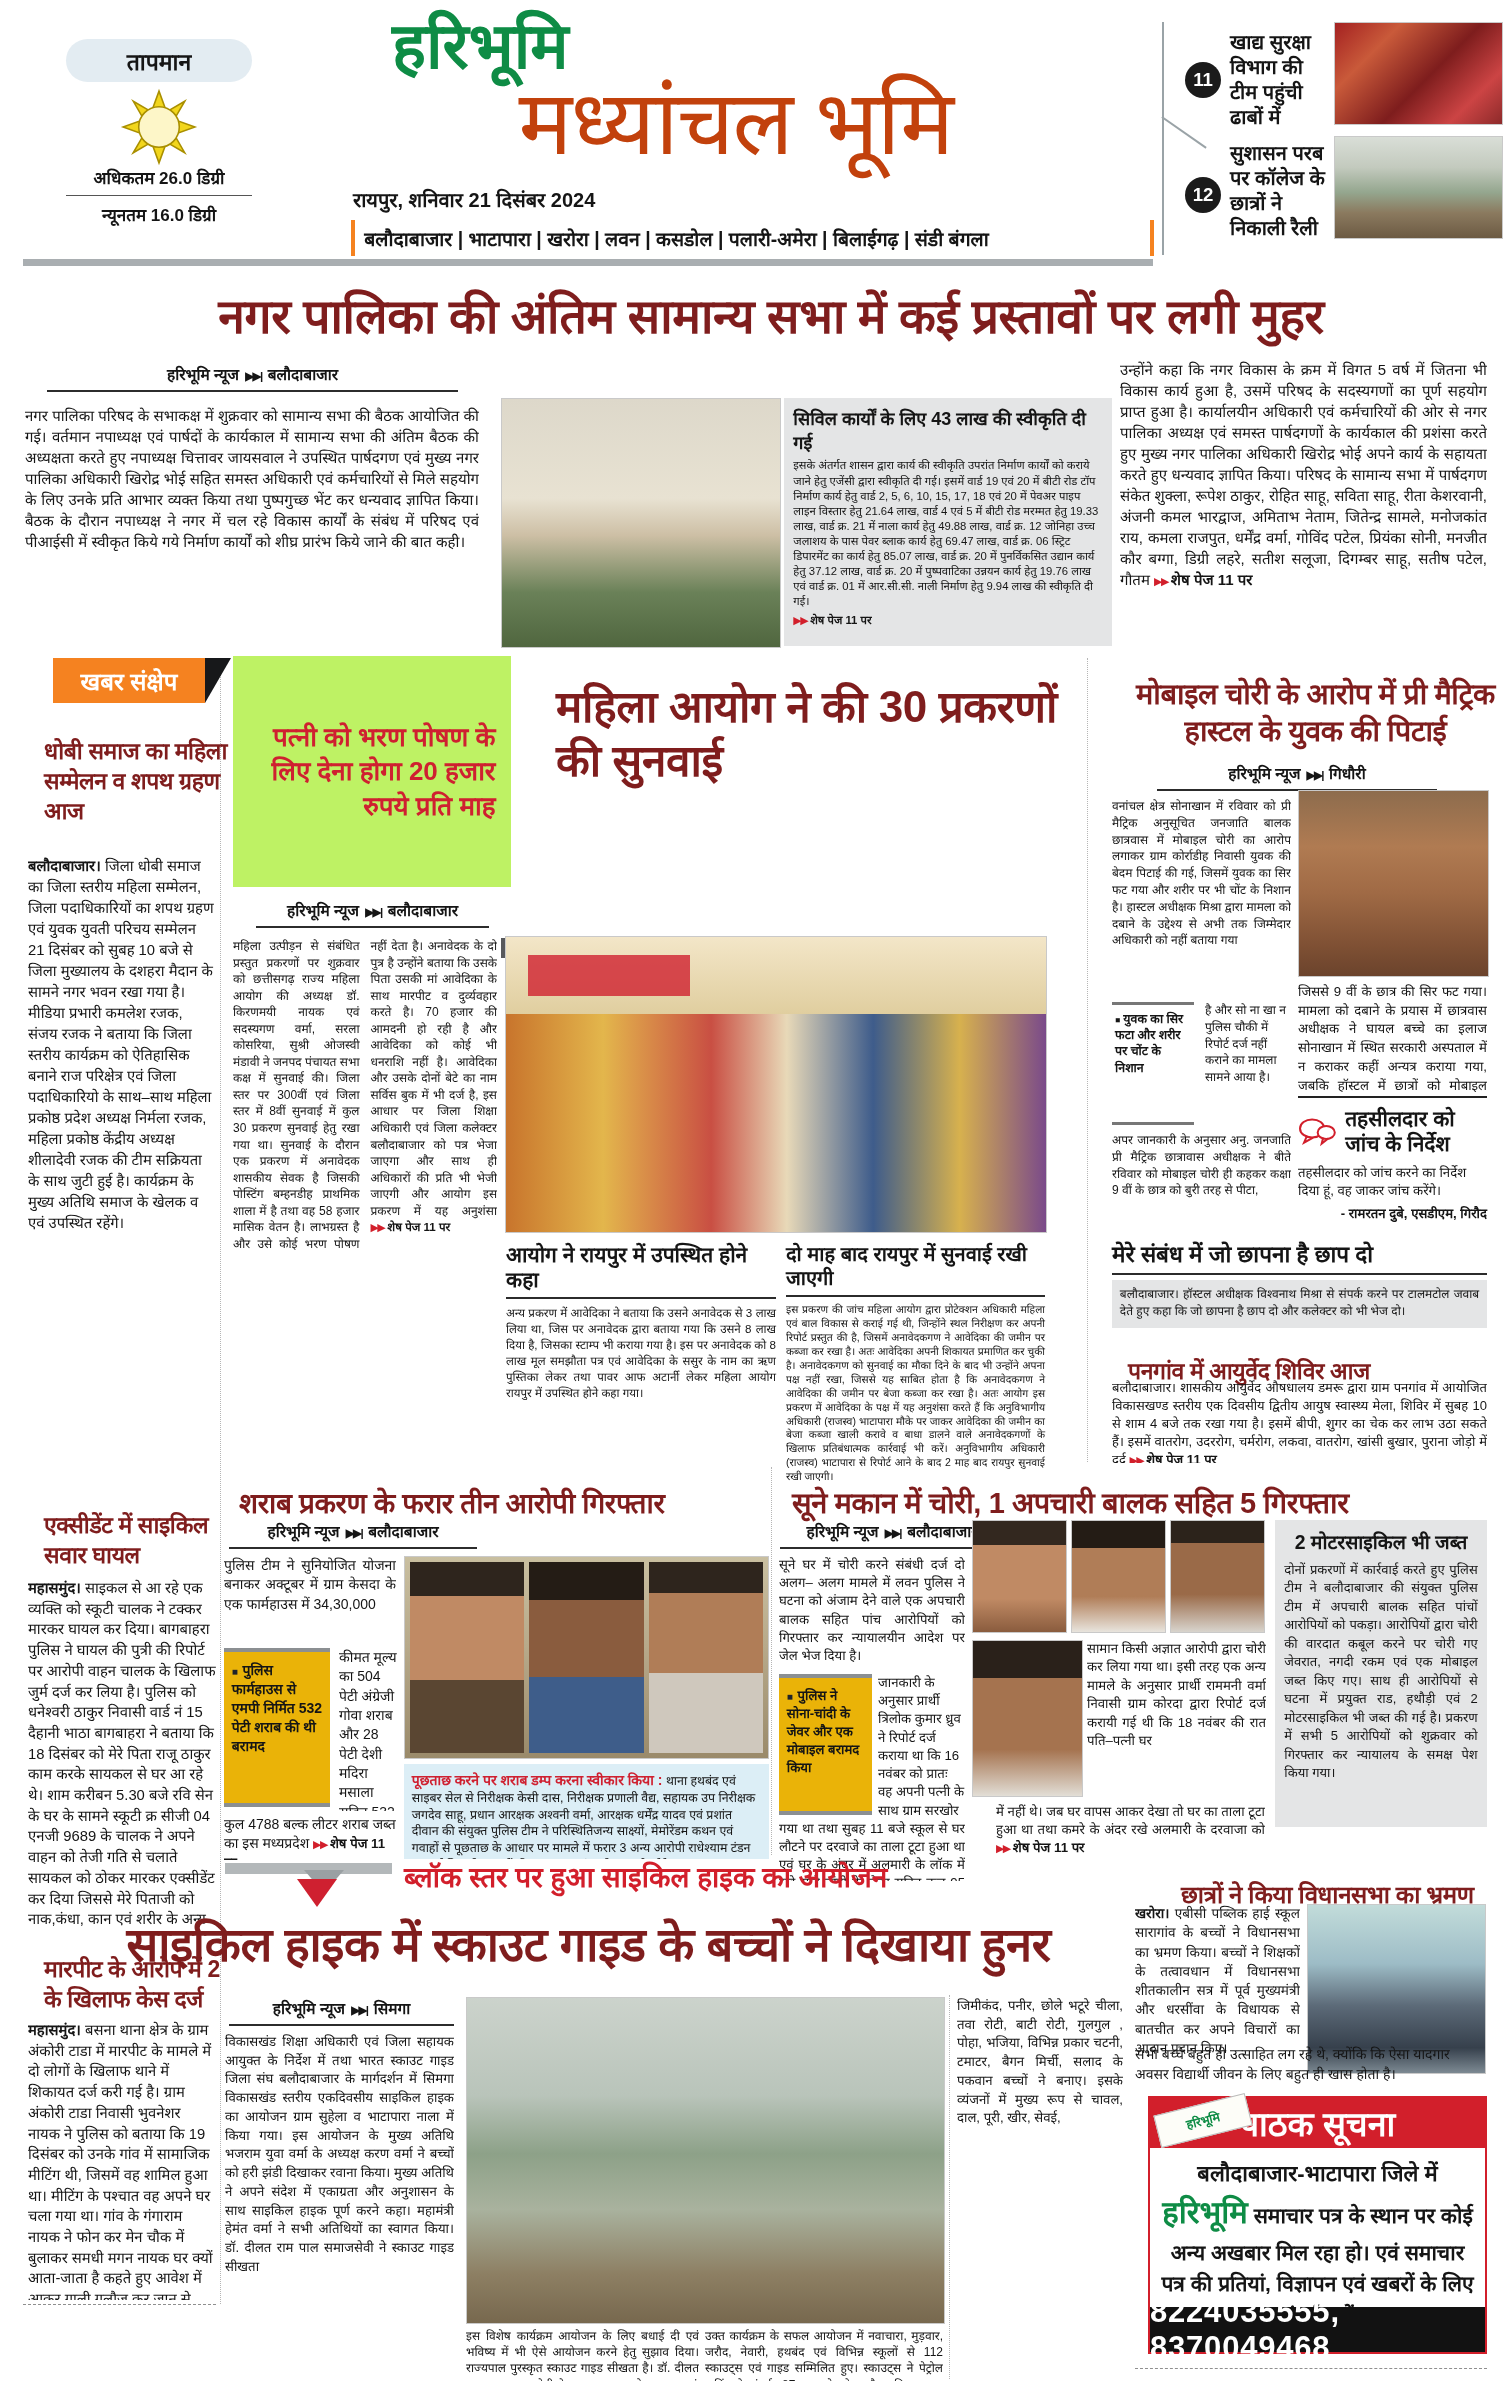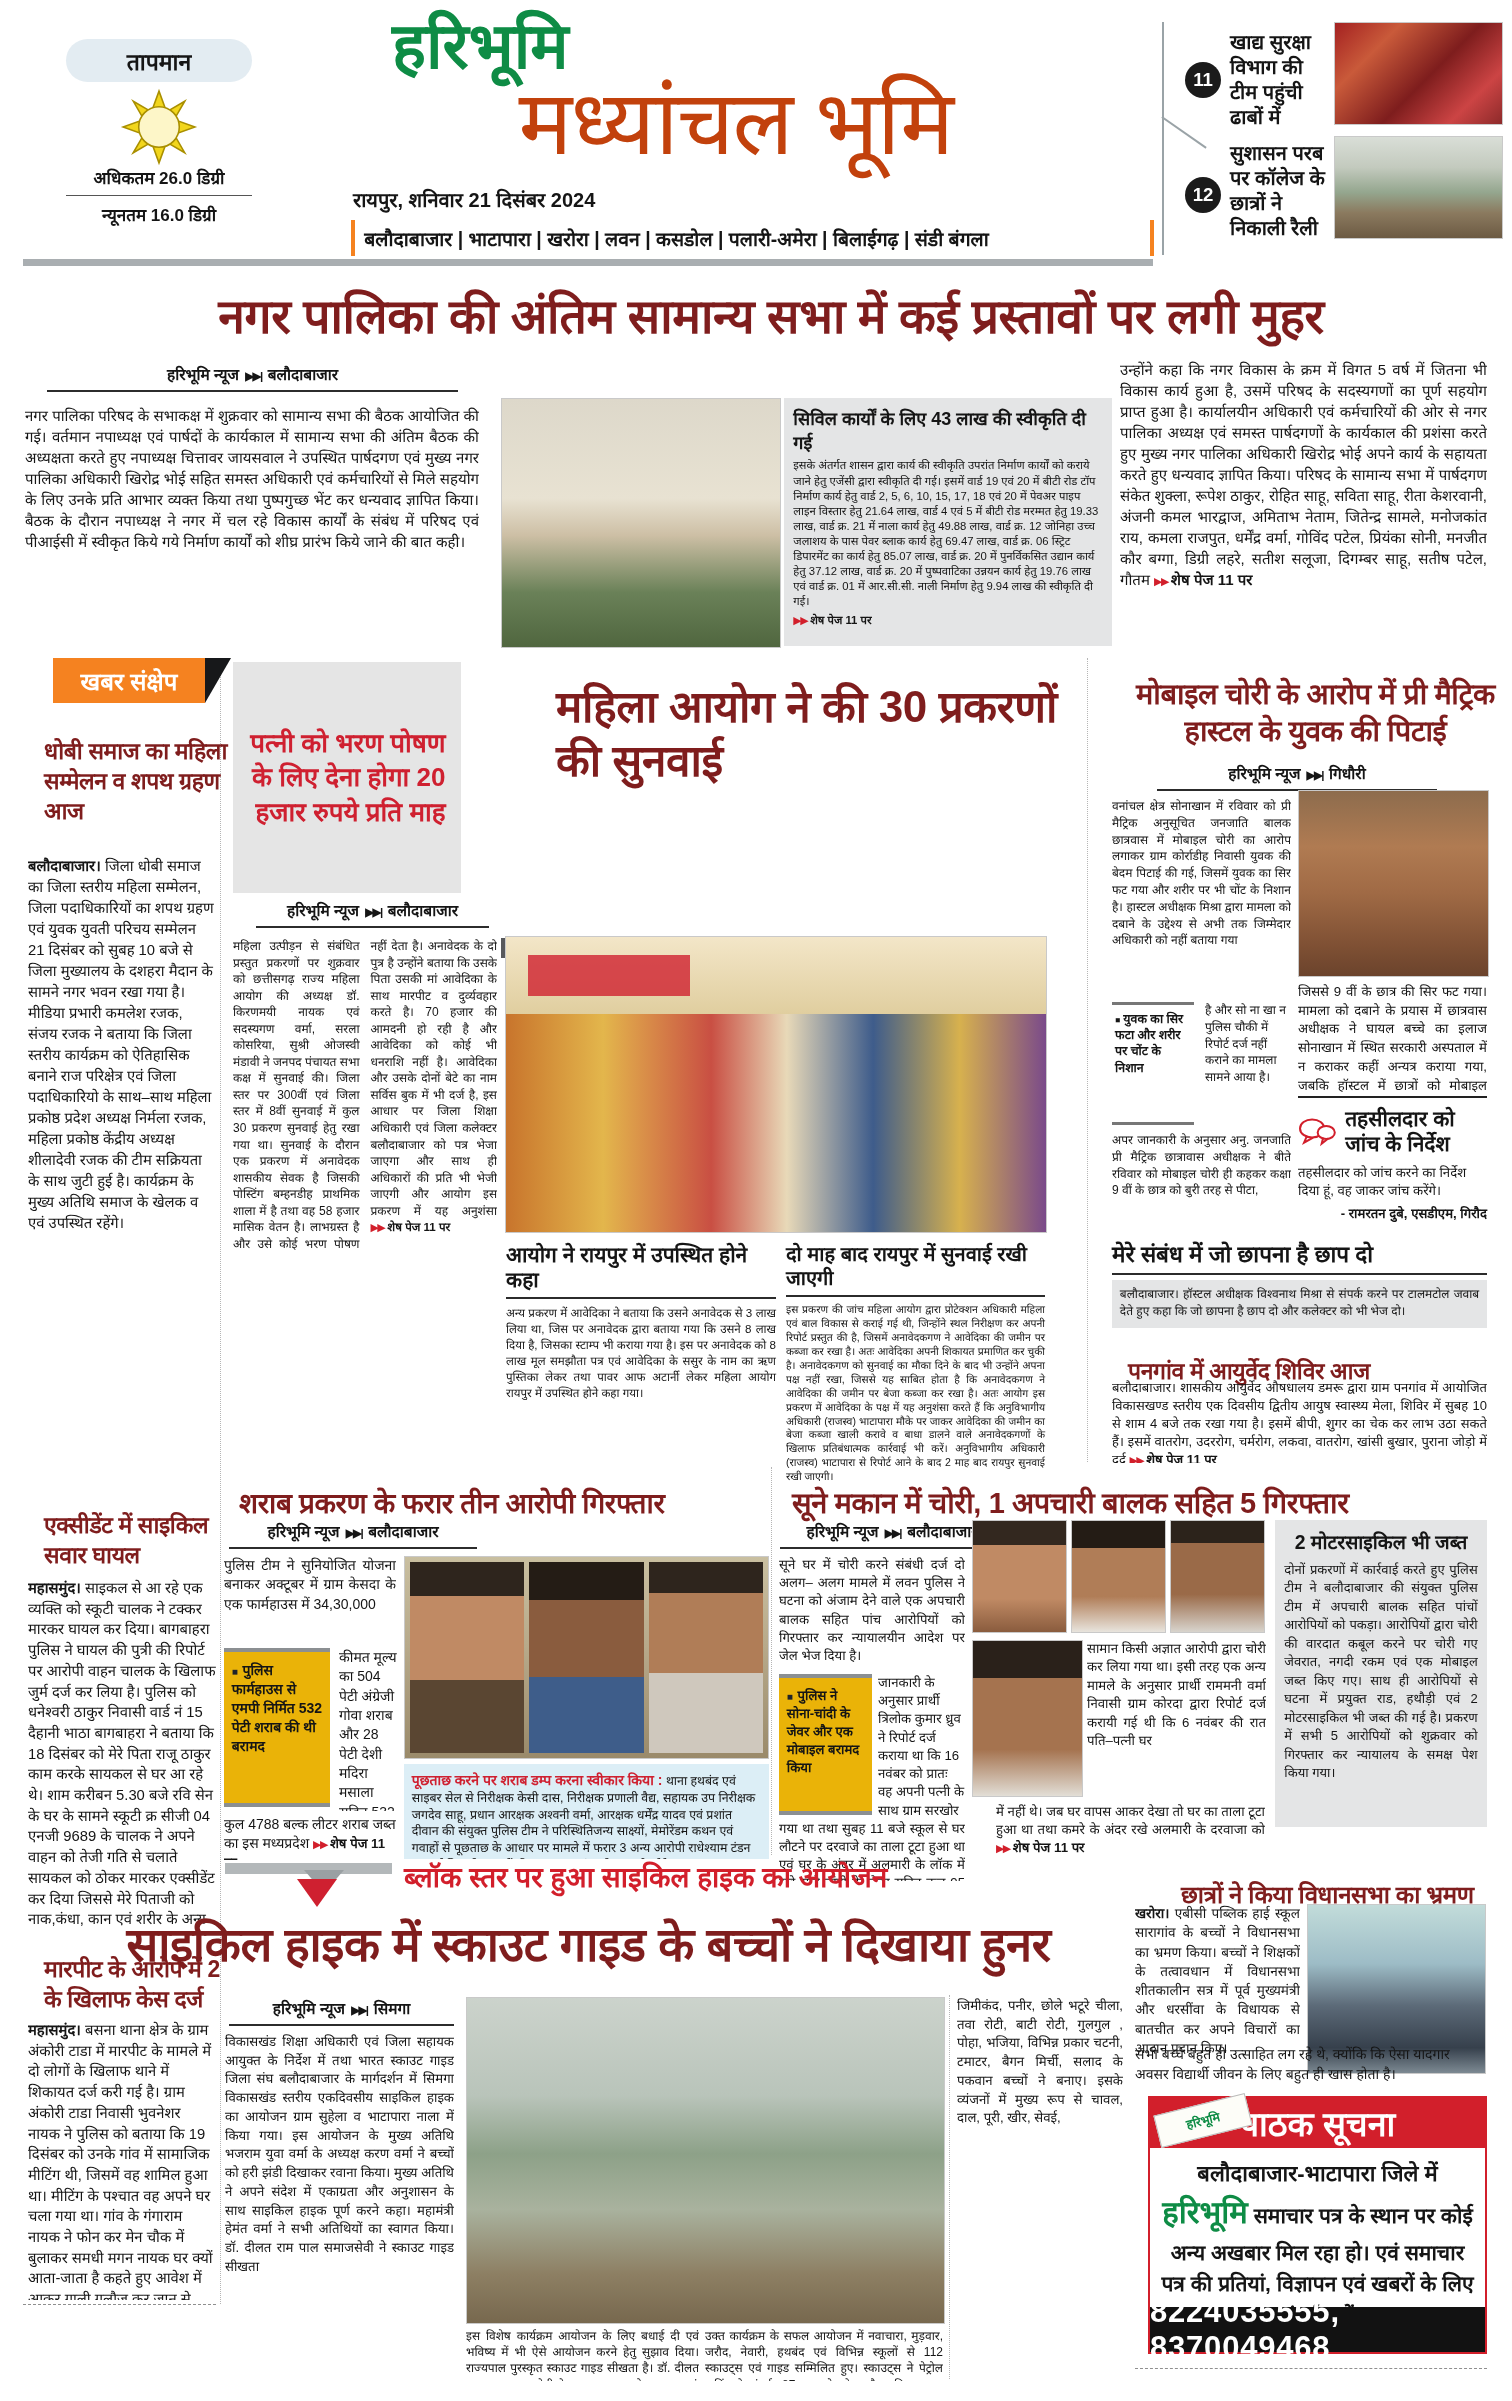--- a/index.html
+++ b/index.html
@@ -108,21 +108,21 @@
   <div class="abs" style="left:28px;top:1578px;width:188px;height:348px;font-size:14.8px;line-height:1.4;overflow:hidden;">
     <span class="bold">महासमुंद।</span> <span>साइकल से आ रहे एक व्यक्ति को स्कूटी चालक ने टक्कर मारकर घायल कर दिया। बागबाहरा पुलिस ने घायल की पुत्री की रिपोर्ट पर आरोपी वाहन चालक के खिलाफ जुर्म दर्ज कर लिया है। पुलिस को धनेश्वरी ठाकुर निवासी वार्ड नं 15 दैहानी भाठा बागबाहरा ने बताया कि 18 दिसंबर को मेरे पिता राजू ठाकुर काम करके सायकल से घर आ रहे थे। शाम करीबन 5.30 बजे रवि सेन के घर के सामने स्कूटी क्र सीजी 04 एनजी 9689 के चालक ने अपने वाहन को तेजी गति से चलाते सायकल को ठोकर मारकर एक्सीडेंट कर दिया जिससे मेरे पिताजी को नाक,कंधा, कान एवं शरीर के अन्य भागों में चोंटे आई है। वाहन चालक के खिलाफ धारा 125(ए), 281 बीएनएस के तहत अपराध दर्ज कर लिया है।</span>
   </div>
 
   <h2 class="abs hl" style="left:28px;top:1939px;width:185px;font-size:23px;line-height:1.3;">मारपीट के आरोप में 2 के खिलाफ केस दर्ज</h2>
   <div class="abs" style="left:28px;top:2020px;width:188px;height:280px;font-size:14.8px;line-height:1.4;overflow:hidden;">
     <span class="bold">महासमुंद।</span> <span>बसना थाना क्षेत्र के ग्राम अंकोरी टाडा में मारपीट के मामले में दो लोगों के खिलाफ थाने में शिकायत दर्ज करी गई है। ग्राम अंकोरी टाडा निवासी भुवनेशर नायक ने पुलिस को बताया कि 19 दिसंबर को उनके गांव में सामाजिक मीटिंग थी, जिसमें वह शामिल हुआ था। मीटिंग के पश्चात वह अपने घर चला गया था। गांव के गंगाराम नायक ने फोन कर मेन चौक में बुलाकर समधी मगन नायक घर क्यों आता-जाता है कहते हुए आवेश में आकर गाली गलौज कर जान से मारने की धमकी देकर हाथ मुक्का से मारपीट किया व उसके साथी नागेसर नायक ने भी हाथ मुक्का से मारपीट किया।</span>
   </div>
   <div class="hdashdot" style="left:23px;top:2304px;width:193px;"></div>
 
-  <div class="abs" style="left:233px;top:656px;width:228px;height:231px;background:#e5e5e5;box-sizing:border-box;padding:18.6px 15.5px;display:flex;align-items:center;margin-top:6px;">
+  <div class="abs" style="left:233px;top:656px;width:278px;height:231px;background:#bef264;box-sizing:border-box;padding:18.6px 15.5px;display:flex;align-items:center;">
     <div style="width:100%;text-align:right;font-weight:bold;font-size:26px;line-height:1.32;color:#cf2030;">पत्नी को भरण पोषण के लिए देना होगा 20 हजार रुपये प्रति माह</div>
   </div>
   <h1 class="abs hl" style="left:540px;top:664px;width:516px;font-size:44px;line-height:1.22;">महिला आयोग ने की 30 प्रकरणों की सुनवाई</h1>
   <div class="abs byline" style="left:256px;top:899px;width:233px;">
     <span>हरिभूमि न्यूज</span><span class="arr">▶▶|</span><span>बलौदाबाजार</span>
   </div>
   <div class="abs strip" style="left:501px;top:938px;width:543px;height:20px;font-size:14.8px;">शिक्षक पति के वेतन से काटकर सीधे पत्नी के खाते में जमा करने की अनुशंसा</div>
 
   <div class="abs jst" style="left:233px;top:938px;width:264px;height:530px;font-size:12px;line-height:1.38;column-count:2;column-gap:11px;overflow:hidden;">
     <span>महिला उत्पीड़न से संबंधित प्रस्तुत प्रकरणों पर शुक्रवार को छत्तीसगढ़ राज्य महिला आयोग की अध्यक्ष डॉ. किरणमयी नायक एवं सदस्यगण वर्मा, सरला कोसरिया, सुश्री ओजस्वी मंडावी ने जनपद पंचायत सभा कक्ष में सुनवाई की। जिला स्तर पर 300वीं एवं जिला स्तर में 8वीं सुनवाई में कुल 30 प्रकरण सुनवाई हेतु रखा गया था। सुनवाई के दौरान एक प्रकरण में अनावेदक शासकीय सेवक है जिसकी पोस्टिंग बम्हनडीह प्राथमिक शाला में है तथा वह 58 हजार मासिक वेतन है। लाभग्रस्त है और उसे कोई भरण पोषण नहीं देता है। अनावेदक के दो पुत्र है उन्होंने बताया कि उसके पिता उसकी मां आवेदिका के साथ मारपीट व दुर्व्यवहार करते है। 70 हजार की आमदनी हो रही है और आवेदिका को कोई भी धनराशि नहीं है। आवेदिका और उसके दोनों बेटे का नाम सर्विस बुक में भी दर्ज है, इस आधार पर जिला शिक्षा अधिकारी एवं जिला कलेक्टर बलौदाबाजार को पत्र भेजा जाएगा और साथ ही अधिकारों की प्रति भी भेजी जाएगी और आयोग इस प्रकरण में यह अनुशंसा</span>
@@ -213,21 +213,21 @@
   </div>
   <div class="abs" style="left:878px;top:1674px;width:87px;height:141px;font-size:13.2px;line-height:1.38;overflow:hidden;">जानकारी के अनुसार प्रार्थी त्रिलोक कुमार ध्रुव ने रिपोर्ट दर्ज कराया था कि 16 नवंबर को प्रातः वह अपनी पत्नी के साथ ग्राम सरखोर प्राथमिक स्कूल पढ़ाने के लिए</div>
   <div class="abs jst" style="left:779px;top:1820px;width:186px;height:61px;font-size:13.2px;line-height:1.36;overflow:hidden;">गया था तथा सुबह 11 बजे स्कूल से घर लौटने पर दरवाजे का ताला टूटा हुआ था एवं घर के अंदर में अलमारी के लॉक में रखे सोने चांदी के जेवर सहित कुल 95 हजार रूपये कीमत मूल्य का</div>
 
   <div class="abs" style="left:972px;top:1520px;width:293px;height:113px;display:flex;gap:4.7px;">
     <div class="photo" style="position:static;flex:1;background:linear-gradient(180deg,#33281f 0 22%,#c08a64 22% 70%,#8a5c3e 100%);"></div>
     <div class="photo" style="position:static;flex:1;background:linear-gradient(180deg,#241c15 0 24%,#b07d57 24% 68%,#e8e4dd 100%);"></div>
     <div class="photo" style="position:static;flex:1;background:linear-gradient(180deg,#2c231b 0 20%,#9a6a48 20% 66%,#d8d4cd 100%);"></div>
   </div>
   <div class="photo" style="left:972px;top:1640px;width:109px;height:155px;background:linear-gradient(180deg,#2a211a 0 24%,#a5734f 24% 70%,#e2ded6 100%);"></div>
-  <div class="abs jst" style="left:1087px;top:1640px;width:179px;height:155px;font-size:13.2px;line-height:1.4;overflow:hidden;">सामान किसी अज्ञात आरोपी द्वारा चोरी कर लिया गया था। इसी तरह एक अन्य मामले के अनुसार प्रार्थी राममनी वर्मा निवासी ग्राम कोरदा द्वारा रिपोर्ट दर्ज करायी गई थी कि 6 नवंबर की रात पति–पत्नी घर</div>
+  <div class="abs jst" style="left:1087px;top:1640px;width:179px;height:155px;font-size:13.2px;line-height:1.4;overflow:hidden;">सामान किसी अज्ञात आरोपी द्वारा चोरी कर लिया गया था। इसी तरह एक अन्य मामले के अनुसार प्रार्थी राममनी वर्मा निवासी ग्राम कोरदा द्वारा रिपोर्ट दर्ज करायी गई थी कि 18 नवंबर की रात पति–पत्नी घर</div>
   <div class="abs jst" style="left:996px;top:1803px;width:269px;height:71px;font-size:13.2px;line-height:1.38;overflow:hidden;">
     <span>में नहीं थे। जब घर वापस आकर देखा तो घर का ताला टूटा हुआ था तथा कमरे के अंदर रखे अलमारी के दरवाजा को</span>
     <span class="jump-arr">▶▶</span><span class="jump-txt" style="font-size:13.2px;">शेष पेज 11 पर</span>
   </div>
 
   <div class="abs greybox" style="left:1275px;top:1520px;width:212px;height:307px;padding:7.8px 9.3px;box-sizing:border-box;overflow:hidden;">
     <div style="font-weight:bold;font-size:19.4px;text-align:center;margin-bottom:6.2px;">2 मोटरसाइकिल भी जब्त</div>
     <div class="jst" style="font-size:13px;line-height:1.42;">दोनों प्रकरणों में कार्रवाई करते हुए पुलिस टीम ने बलौदाबाजार की संयुक्त पुलिस टीम में अपचारी बालक सहित पांचों आरोपियों को पकड़ा। आरोपियों द्वारा चोरी की वारदात कबूल करने पर चोरी गए जेवरात, नगदी रकम एवं एक मोबाइल जब्त किए गए। साथ ही आरोपियों से घटना में प्रयुक्त राड, हथौड़ी एवं 2 मोटरसाइकिल भी जब्त की गई है। प्रकरण में सभी 5 आरोपियों को शुक्रवार को गिरफ्तार कर न्यायालय के समक्ष पेश किया गया।</div>
   </div>
 

